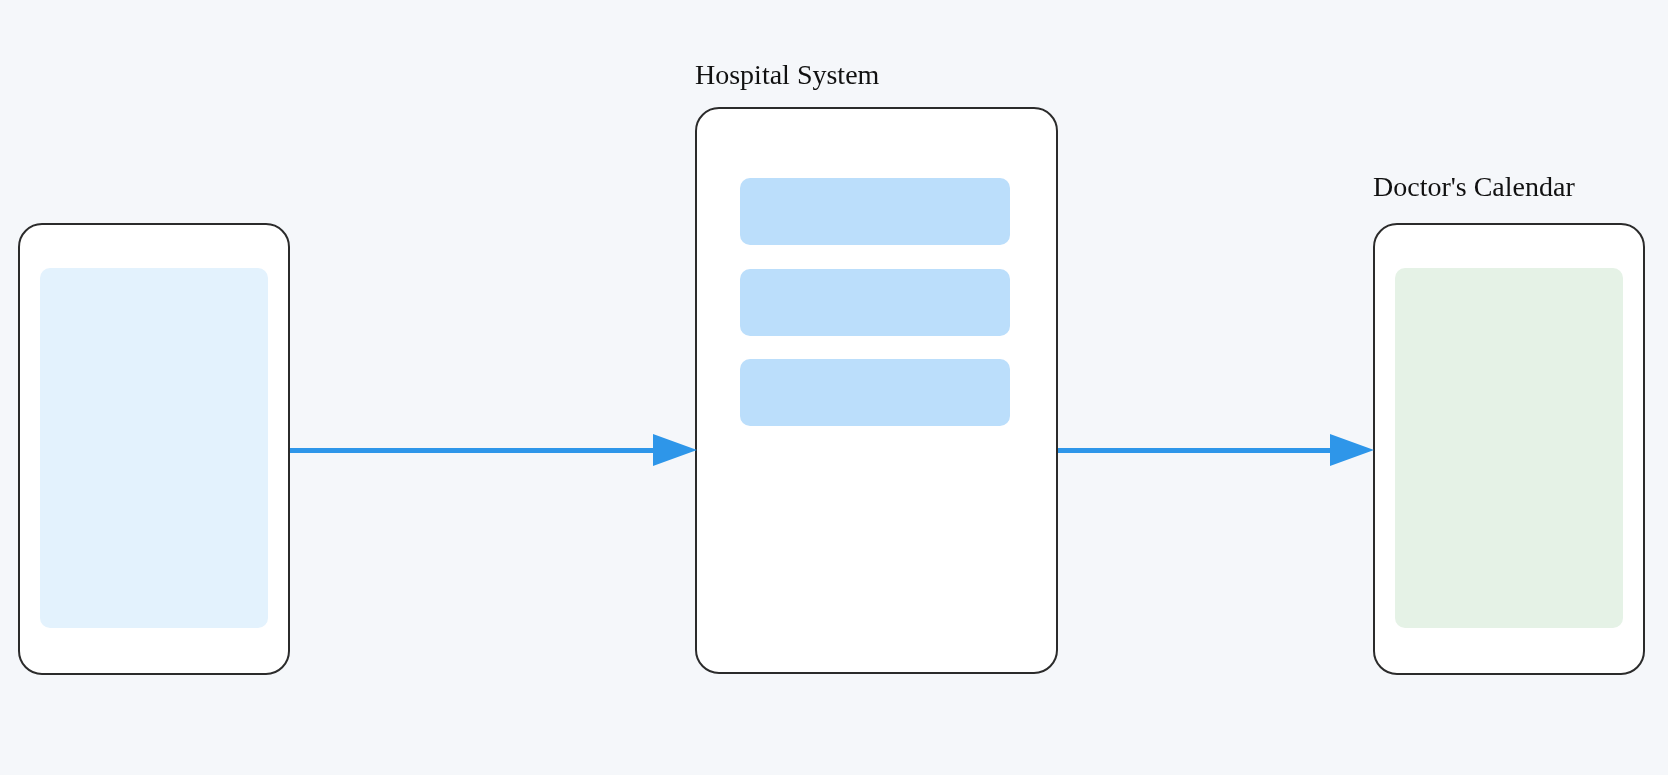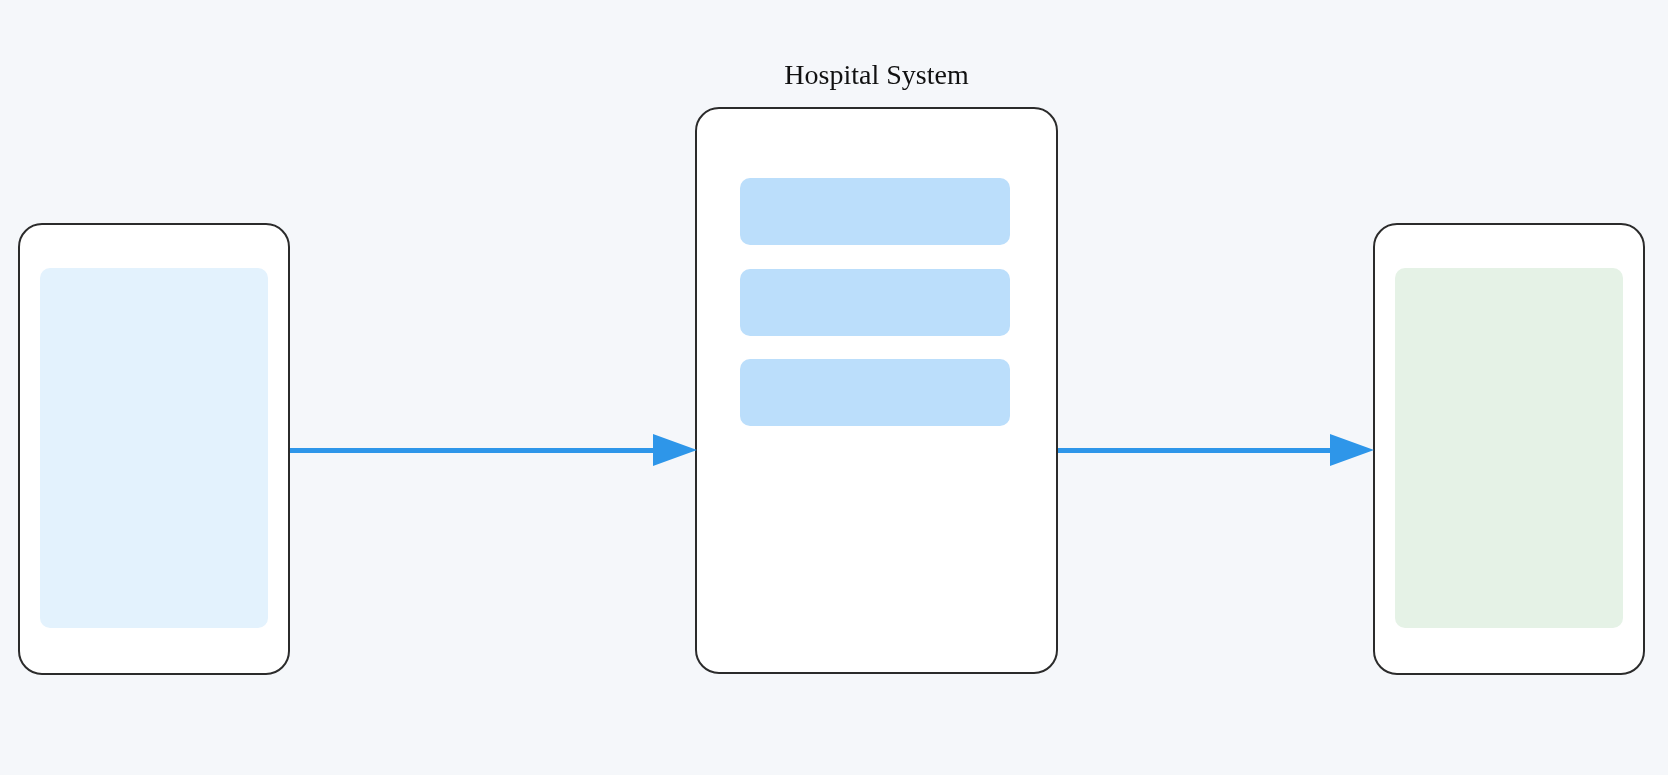--- a/index.html
+++ b/index.html
@@ -9,21 +9,20 @@
   }
   .canvas {
     position: relative;
     width: 1668px;
     height: 775px;
     background: var(--bg, #f5f7fa);
     overflow: hidden;
   }
   .node-label {
     position: absolute;
-    text-align: center;
     font-size: 28px;
     line-height: 1.2;
     color: var(--text, #111111);
     white-space: nowrap;
   }
   .device {
     position: absolute;
     background: var(--node-fill, #ffffff);
     border: 2px solid var(--border, #2b2b2b);
     border-radius: 24px;
@@ -56,20 +55,21 @@
   }
 </style>
 </head>
 <body>
 
 <div class="canvas">
 
 
   <div class="node-label" style="left:695px; top:58px; width:363px;">Hospital System</div>
 
+  <div class="node-label" style="left:1373px; top:170px; width:272px;">Doctor's Calendar</div>
 
   <div class="device" style="left:18px; top:223px; width:272px; height:452px;">
     <div class="screen" style="left:20px; top:43px; width:228px; height:360px; background:var(--phone-screen, #e3f2fd);"></div>
   </div>
 
   <div class="device" style="left:695px; top:107px; width:363px; height:567px;">
     <div class="bar" style="top:69px;"></div>
     <div class="bar" style="top:160px;"></div>
     <div class="bar" style="top:250px;"></div>
   </div>

